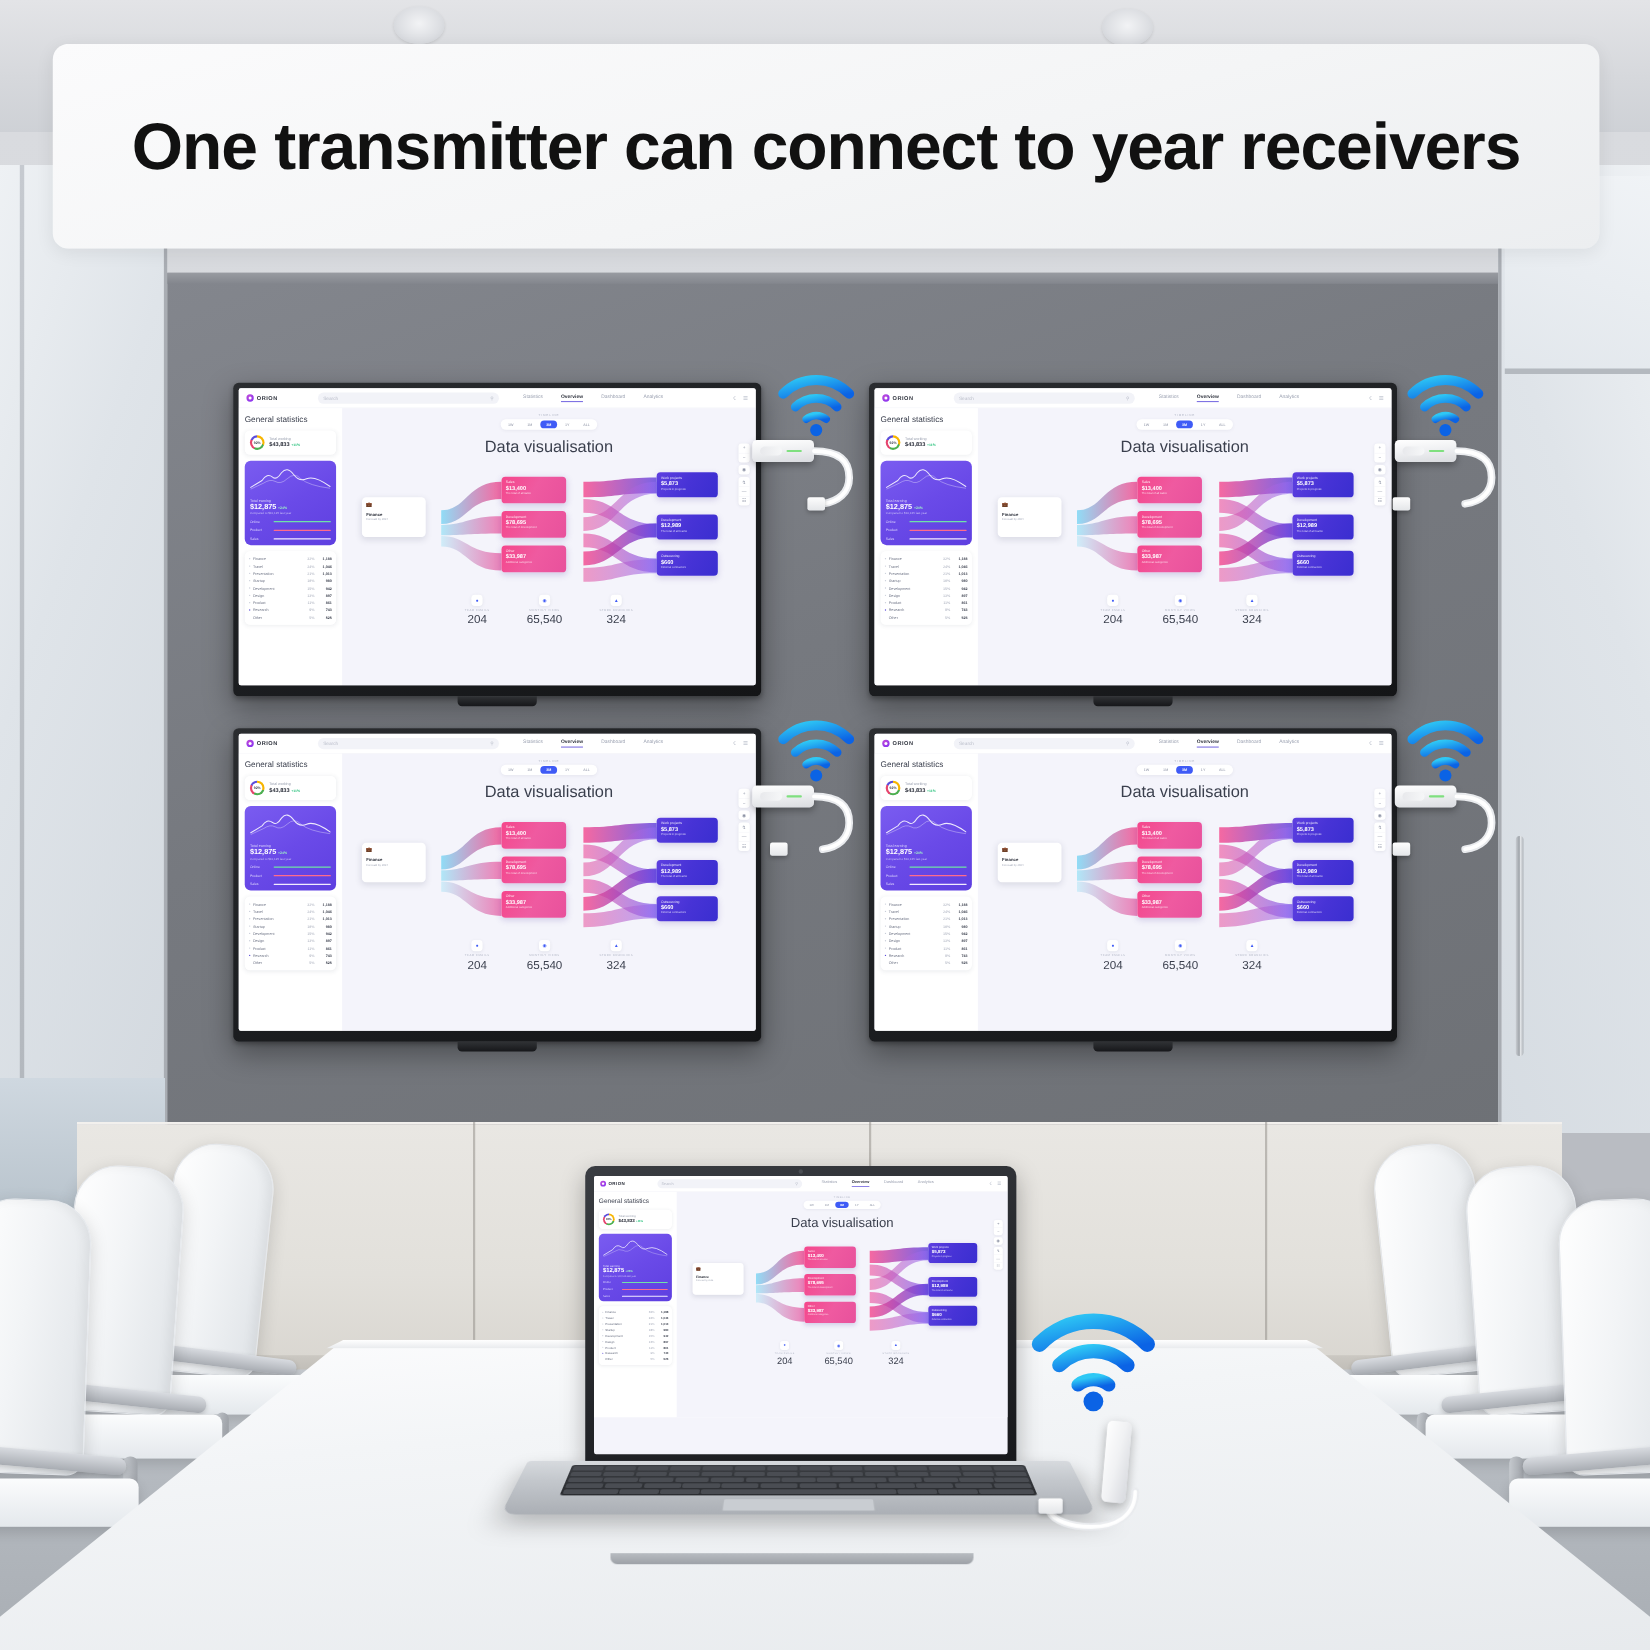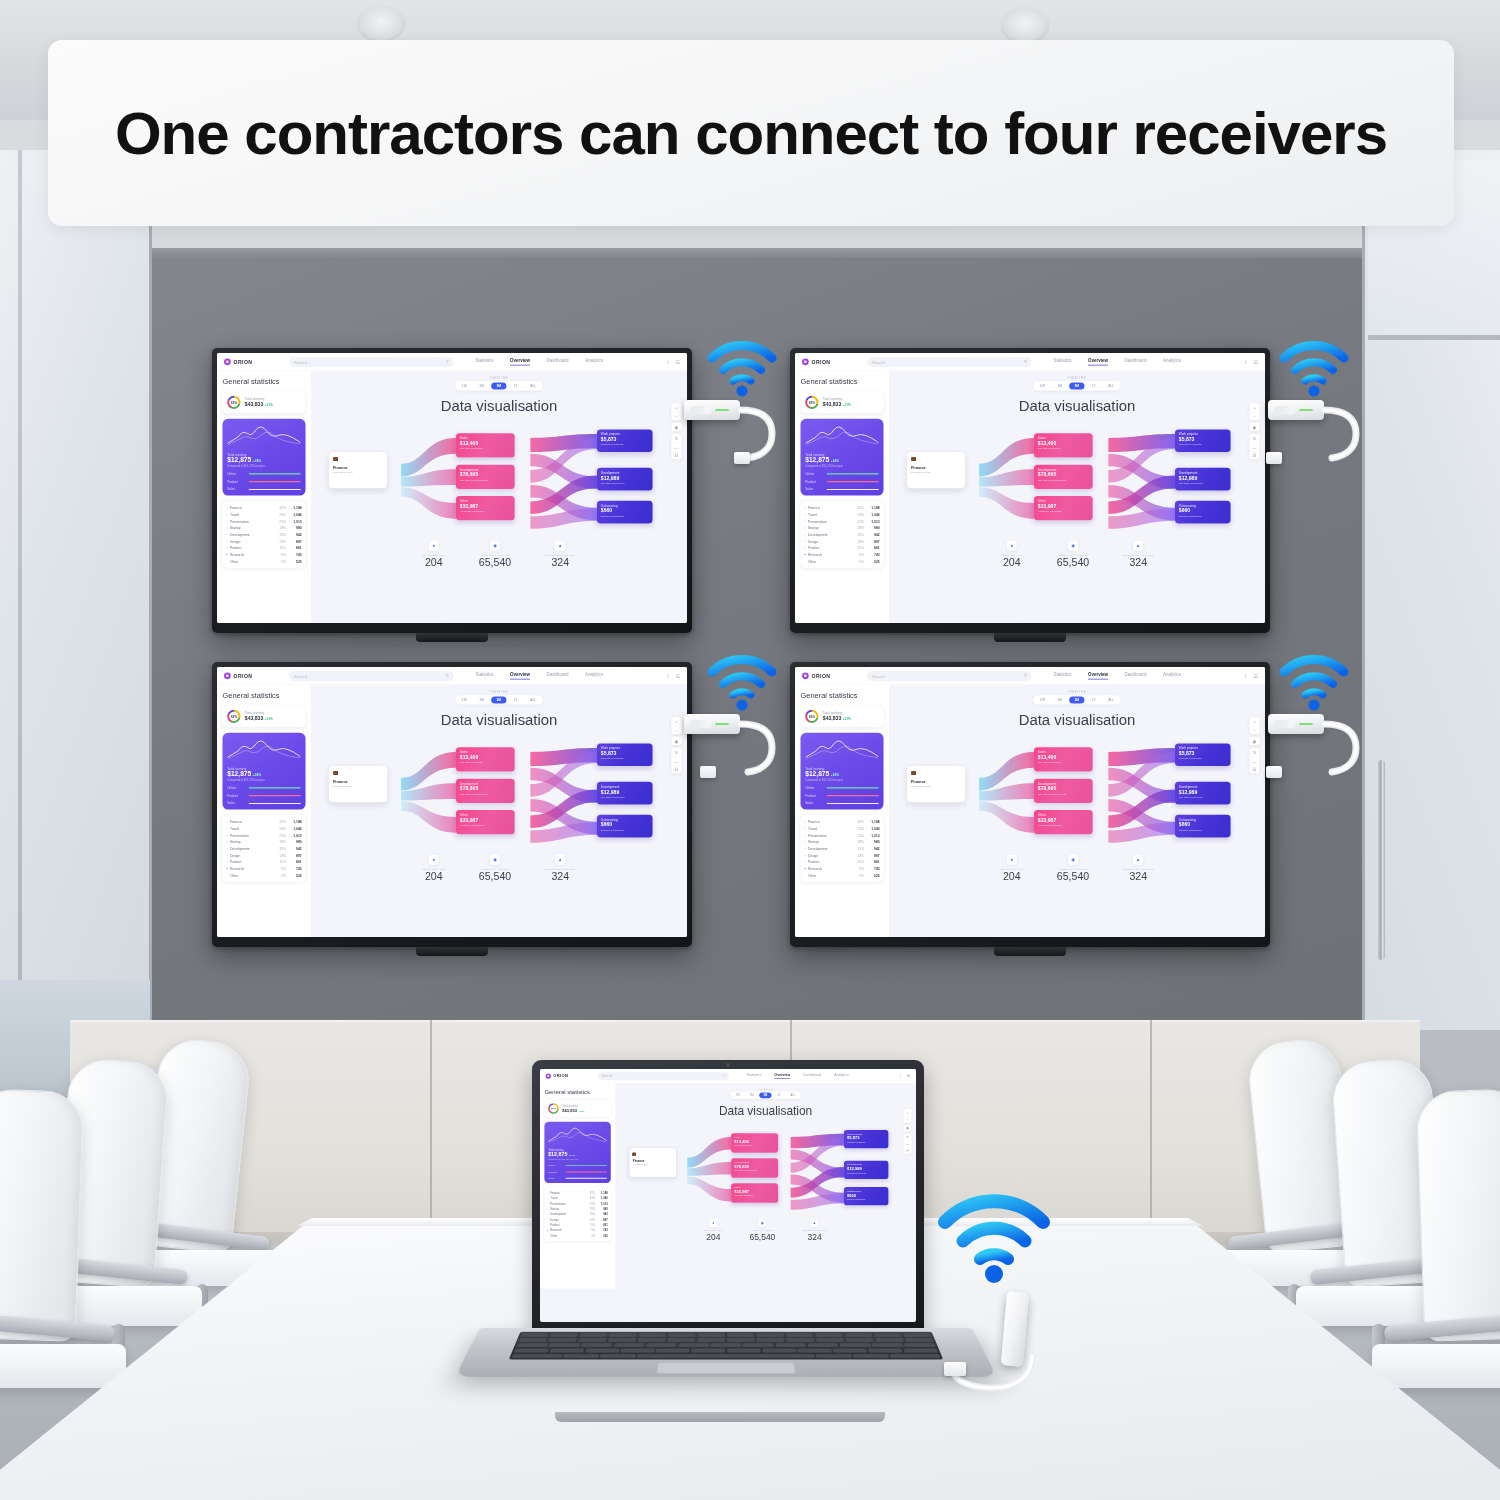--- a/index.html
+++ b/index.html
@@ -1881,16 +1881,16 @@
       background:linear-gradient(100deg,#ffffff 0%,#f1f2f4 50%,#d8dadf 100%);
       box-shadow:0 4px 10px rgba(0,0,0,.3);transform:rotate(5deg)"></div>
     <svg class="dongle-cable" style="left:948px;top:1352px" width="90" height="48">
       <path d="M84 4 C84 26 66 36 44 36 C24 36 10 30 6 22" fill="none" stroke="#e9ebee" stroke-width="7" stroke-linecap="round"></path>
       <path d="M84 4 C84 26 66 36 44 36 C24 36 10 30 6 22" fill="none" stroke="#ffffff" stroke-width="3.5" stroke-linecap="round"></path>
     </svg>
     <div class="dongle-plug" style="left:944px;top:1362px;width:22px;height:14px"></div>
   </div>
 
   <div class="banner">
-    <div class="banner-title">One contractors can connect to four receivers</div>
+    <div class="banner-title">One transmitter can connect to year receivers</div>
   </div>
 
 </div>
 
 </body></html>

